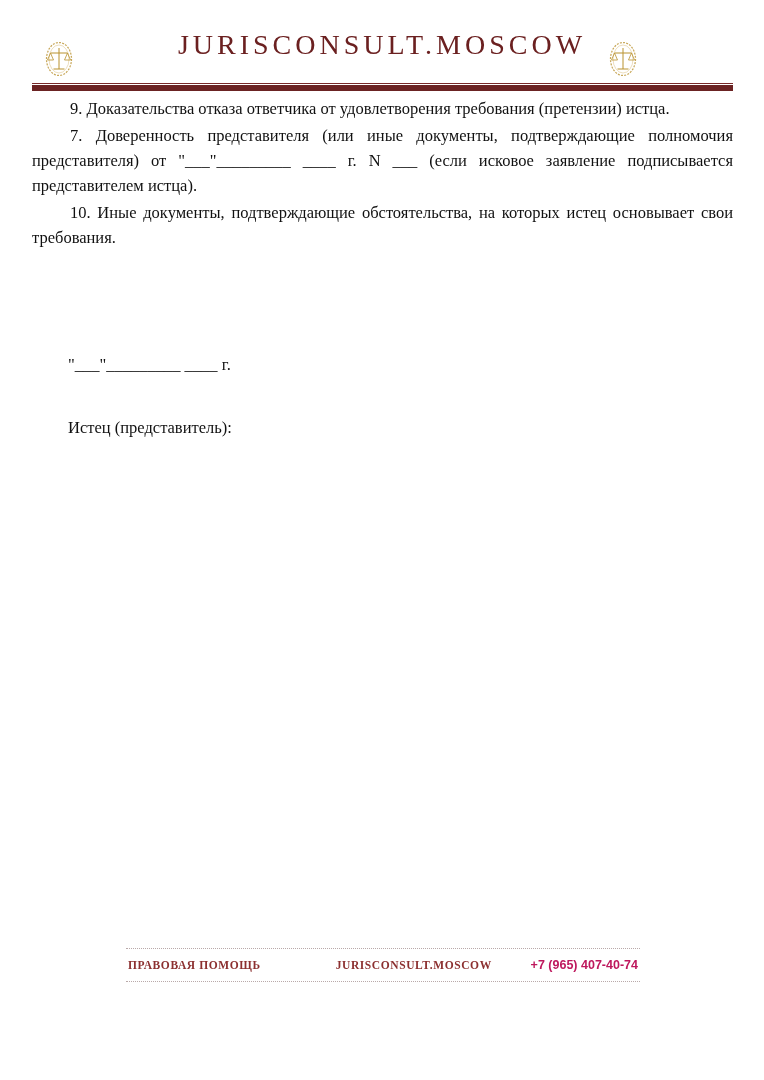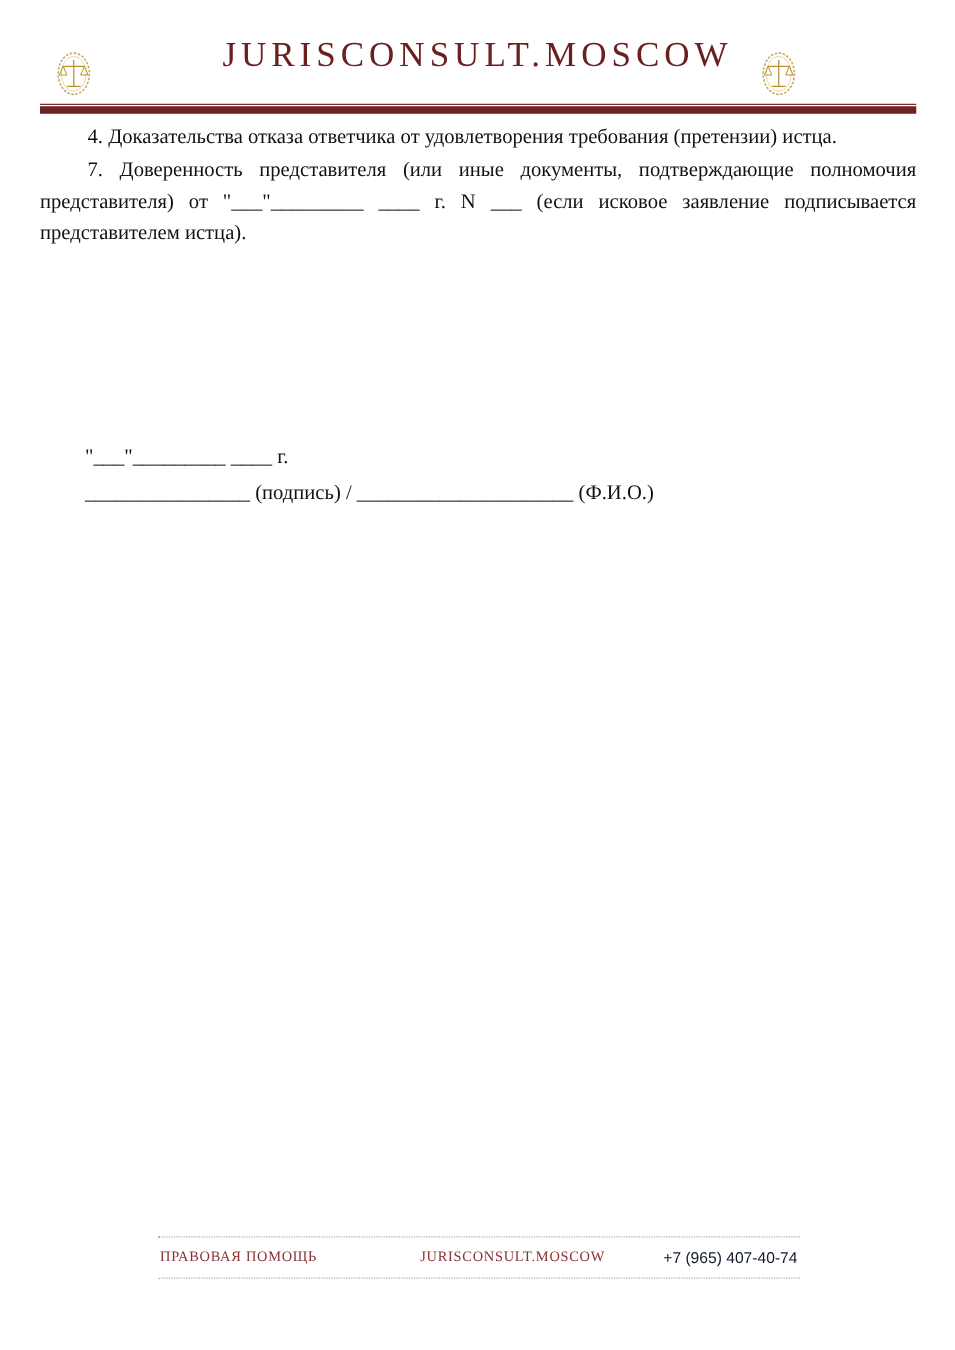--- a/index.html
+++ b/index.html
@@ -105,22 +105,23 @@
   }
   .sign-line {
     margin: 4px 0 0 0;
     white-space: nowrap;
   }
 
   
   .page-footer {
     position: absolute;
     left: 126px;
-    top: 989px;
+    top: 948px;
     width: 514px;
+    font-weight: bold;
   }
   .dotted-rule {
     height: 0;
     border-top: 1px dotted #b9a9a9;
   }
   .footer-row {
     display: flex;
     align-items: center;
     justify-content: space-between;
     height: 32px;
@@ -131,21 +132,21 @@
     font-family: "Liberation Serif", "DejaVu Serif", serif;
     font-size: 11.5px;
     letter-spacing: 0.6px;
     color: #8c3030;
     white-space: nowrap;
   }
   .footer-brand { margin-left: 36px; }
   .footer-phone {
     font-family: "Liberation Sans", "DejaVu Sans", sans-serif;
     font-size: 12.5px;
-    color: #0f172a;
+    color: #be185d;
     white-space: nowrap;
   }
 </style>
 </head>
 <body>
 
 <div class="page-header">
 
   <div class="emblem left">
     <svg viewBox="0 0 60 76" xmlns="http://www.w3.org/2000/svg">
@@ -176,27 +177,28 @@
   </div>
 
   <div class="header-rules">
     <div class="rule-thin"></div>
     <div class="rule-gap"></div>
     <div class="rule-thick"></div>
   </div>
 </div>
 
 <div class="doc-body">
-  <p class="para">4. Доказательства отказа ответчика от удовлетворения требования (претензии) истца.</p>
+  <p class="para">9. Доказательства отказа ответчика от удовлетворения требования (претензии) истца.</p>
   <p class="para">7. Доверенность представителя (или иные документы, подтверждающие полномочия представителя) от "___"_________ ____ г. N ___ (если исковое заявление подписывается представителем истца).</p>
+  <p class="para">10. Иные документы, подтверждающие обстоятельства, на которых истец основывает свои требования.</p>
 </div>
 
 <div class="sign-block">
   <p class="sign-date">"___"_________ ____ г.</p>
-  <p class="sign-line">________________ (подпись) / _____________________ (Ф.И.О.)</p>
+  <p class="sign-claimant">Истец (представитель):</p>
 </div>
 
 <div class="page-footer">
   <div class="dotted-rule"></div>
   <div class="footer-row">
     <span class="footer-legal">ПРАВОВАЯ ПОМОЩЬ</span>
     <span class="footer-brand">JURISCONSULT.MOSCOW</span>
     <span class="footer-phone">+7 (965) 407-40-74</span>
   </div>
   <div class="dotted-rule"></div>

